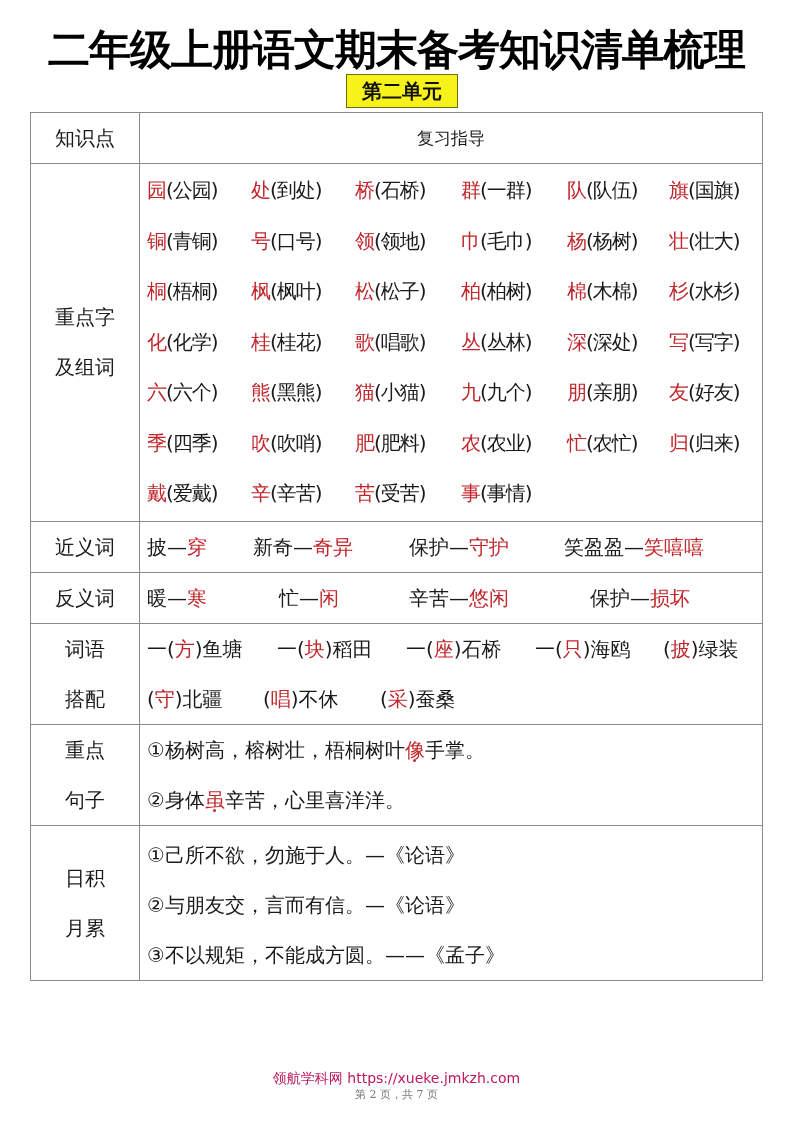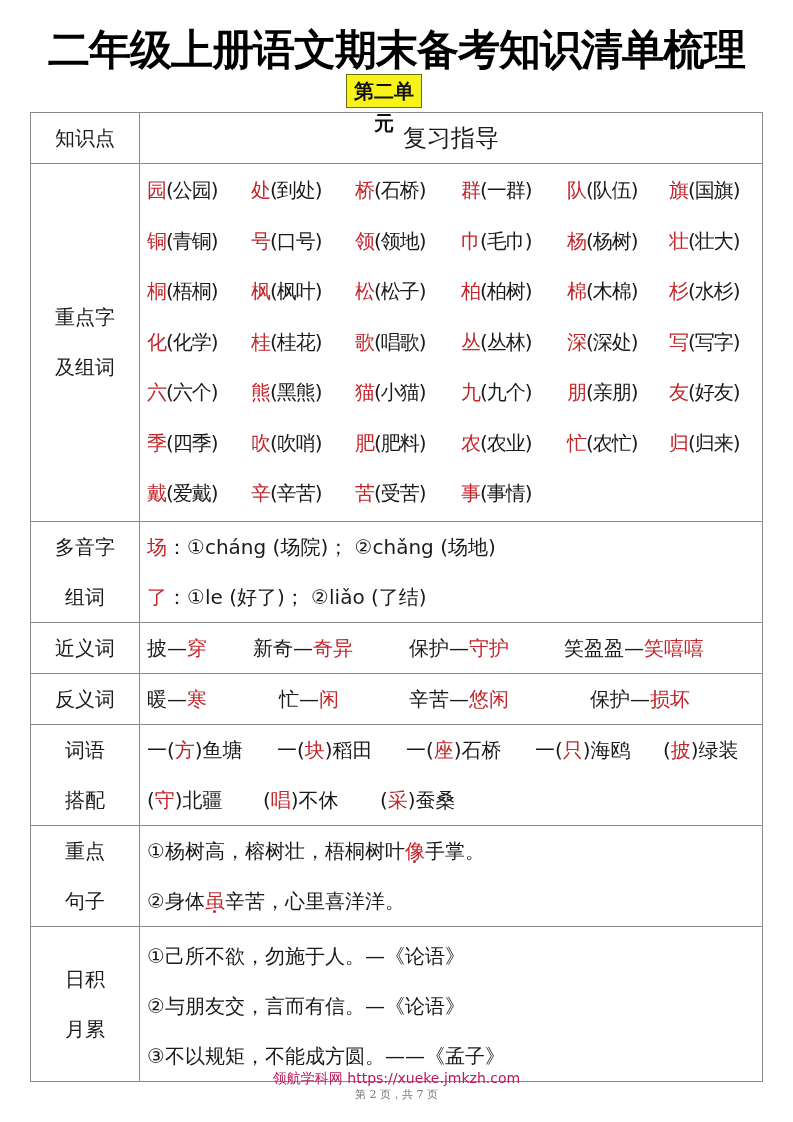--- a/index.html
+++ b/index.html
@@ -1,21 +1,21 @@
 <!DOCTYPE html>
 <html><head>
 <meta charset="utf-8">
 <style>
   html,body{margin:0;padding:0;background:#fff;}
   body{width:793px;height:1122px;position:relative;overflow:hidden;
        font-family:"DejaVu Sans","Liberation Sans",sans-serif;color:#1a1a1a;}
   .title{position:absolute;left:0;top:22px;width:793px;text-align:center;
          font-family:"DejaVu Serif","Liberation Serif",serif;font-weight:bold;
          font-size:42px;letter-spacing:-1px;color:#000;line-height:56px;}
-  .unit{position:absolute;left:346px;top:74px;width:76px;height:34px;
+  .unit{position:absolute;left:346px;top:74px;width:112px;height:34px;
         background:#f6f21a;border:1px solid #6b6b10;box-sizing:border-box;
         text-align:center;font-family:"DejaVu Serif","Liberation Serif",serif;
         font-weight:bold;font-size:20px;line-height:32px;color:#111;}
   table{position:absolute;left:30px;top:112px;width:733px;border-collapse:collapse;
         table-layout:fixed;}
   td{border:1.5px solid #8a8a8a;padding:0;vertical-align:middle;}
   td.lab{width:108px;text-align:center;font-size:20px;line-height:50px;color:#1a1a1a;}
   td.body{padding-left:7px;font-size:20px;color:#1a1a1a;}
   .line{height:50px;line-height:50px;white-space:nowrap;}
   .red{color:#c0262b;}
@@ -32,21 +32,21 @@
 </head>
 <body>
 
 <div class="title">二年级上册语文期末备考知识清单梳理</div>
 <div class="unit">第二单元</div>
 
 <table>
   <tbody>
       <tr style="height:51px">
     <td class="lab">知识点</td>
-    <td style="text-align:center;font-size:24px;">复习指导</td>
+    <td style="text-align:center;font-size:17px;">复习指导</td>
   </tr>
 
   <tr>
     <td class="lab">
       <div>重点字</div>
       <div>及组词</div>
     </td>
     <td class="body" style="padding:1px 0 2px 7px;">
       <div class="grid" id="charGrid">
             <div class="cell"><span class="red">园</span><span>(公园)</span></div>
@@ -86,30 +86,20 @@
             <div class="cell"><span class="red">忙</span><span>(农忙)</span></div>
             <div class="cell"><span class="red">归</span><span>(归来)</span></div>
             <div class="cell"><span class="red">戴</span><span>(爱戴)</span></div>
             <div class="cell"><span class="red">辛</span><span>(辛苦)</span></div>
             <div class="cell"><span class="red">苦</span><span>(受苦)</span></div>
             <div class="cell"><span class="red">事</span><span>(事情)</span></div>
           </div>
     </td>
   </tr>
 
-  <tr>
-    <td class="lab">
-      <div>多音字</div>
-      <div>组词</div>
-    </td>
-    <td class="body">
-      <div class="line"><span class="red">场</span><span>：①cháng (场院)；  ②chǎng (场地)</span></div>
-      <div class="line"><span class="red">了</span><span>：①le (好了)；  ②liǎo (了结)</span></div>
-    </td>
-  </tr>
 
   <tr>
     <td class="lab">近义词</td>
     <td class="body">
       <div class="line">
         <span class="pair" style="width:106px"><span>披—</span><span class="red">穿</span></span><span class="pair" style="width:156px"><span>新奇—</span><span class="red">奇异</span></span><span class="pair" style="width:155px"><span>保护—</span><span class="red">守护</span></span><span class="pair"><span>笑盈盈—</span><span class="red">笑嘻嘻</span></span>
       </div>
     </td>
   </tr>
 

